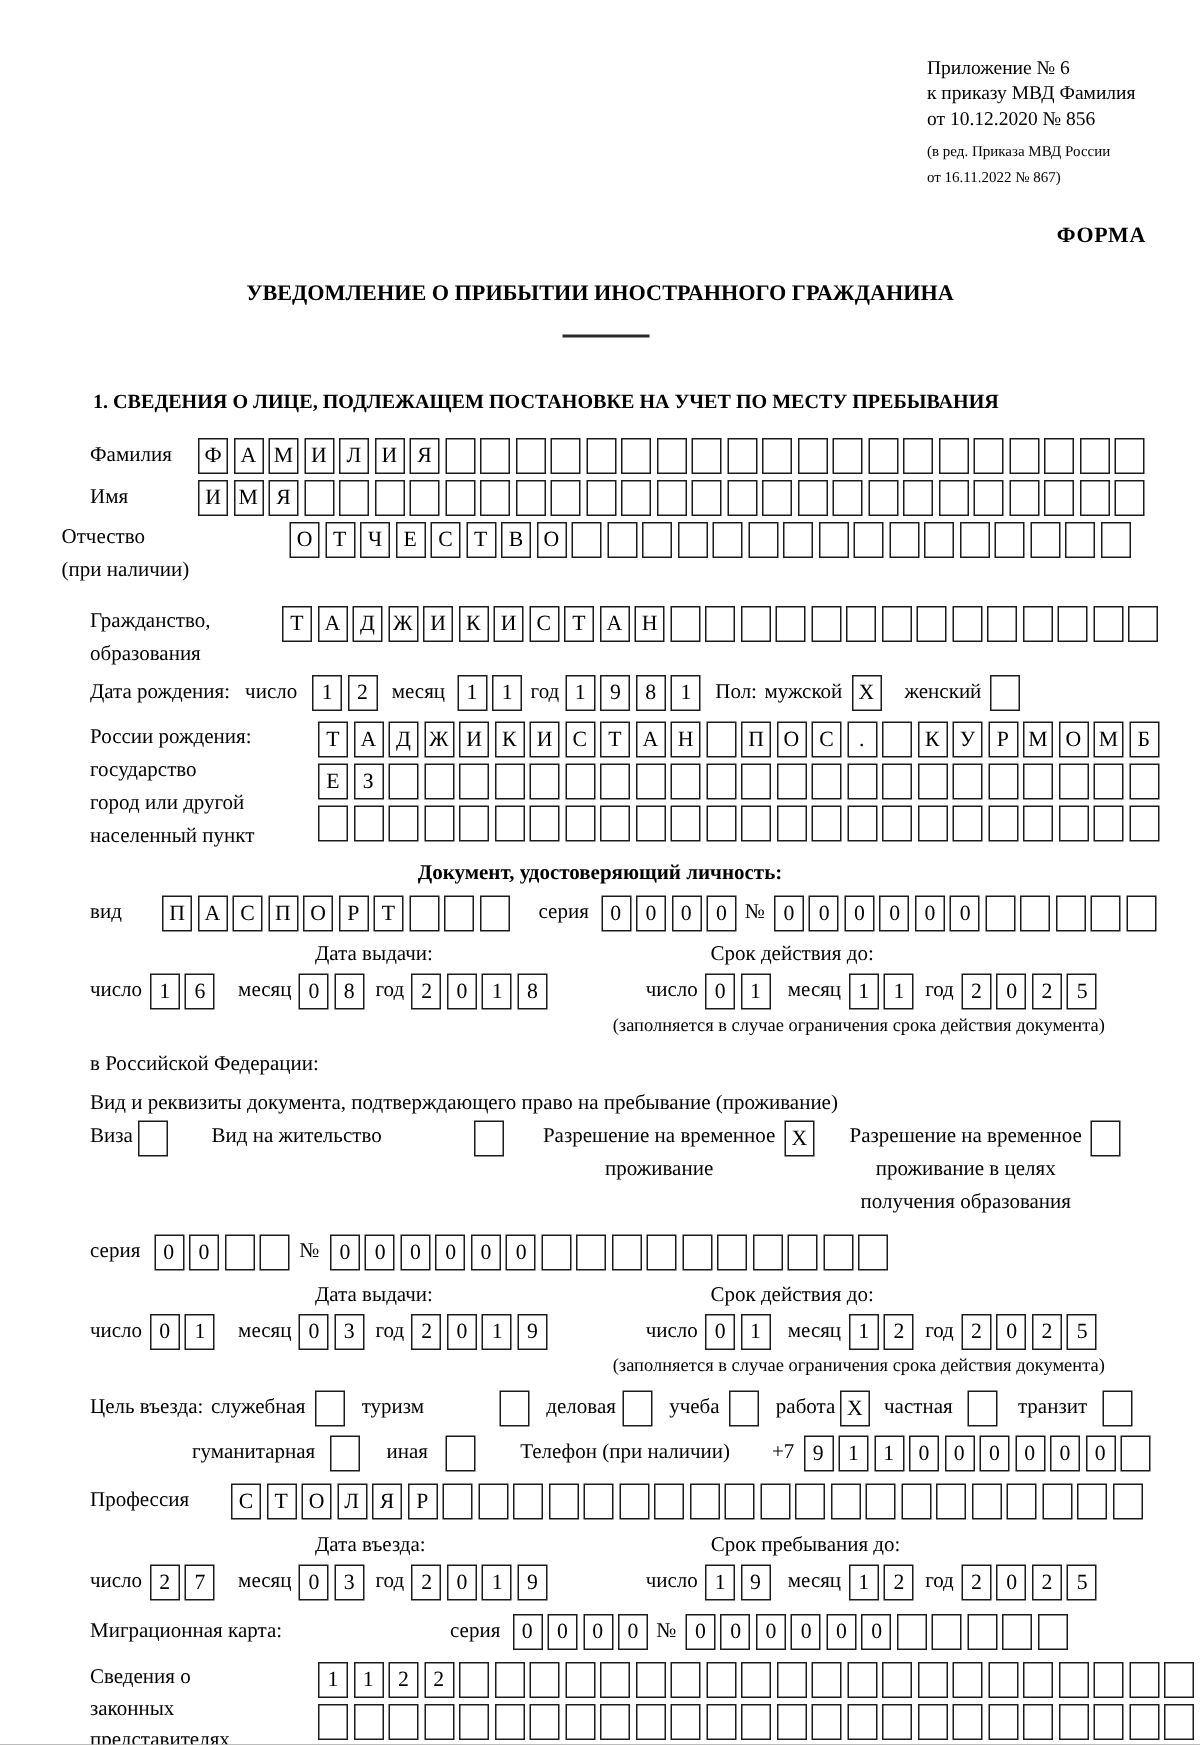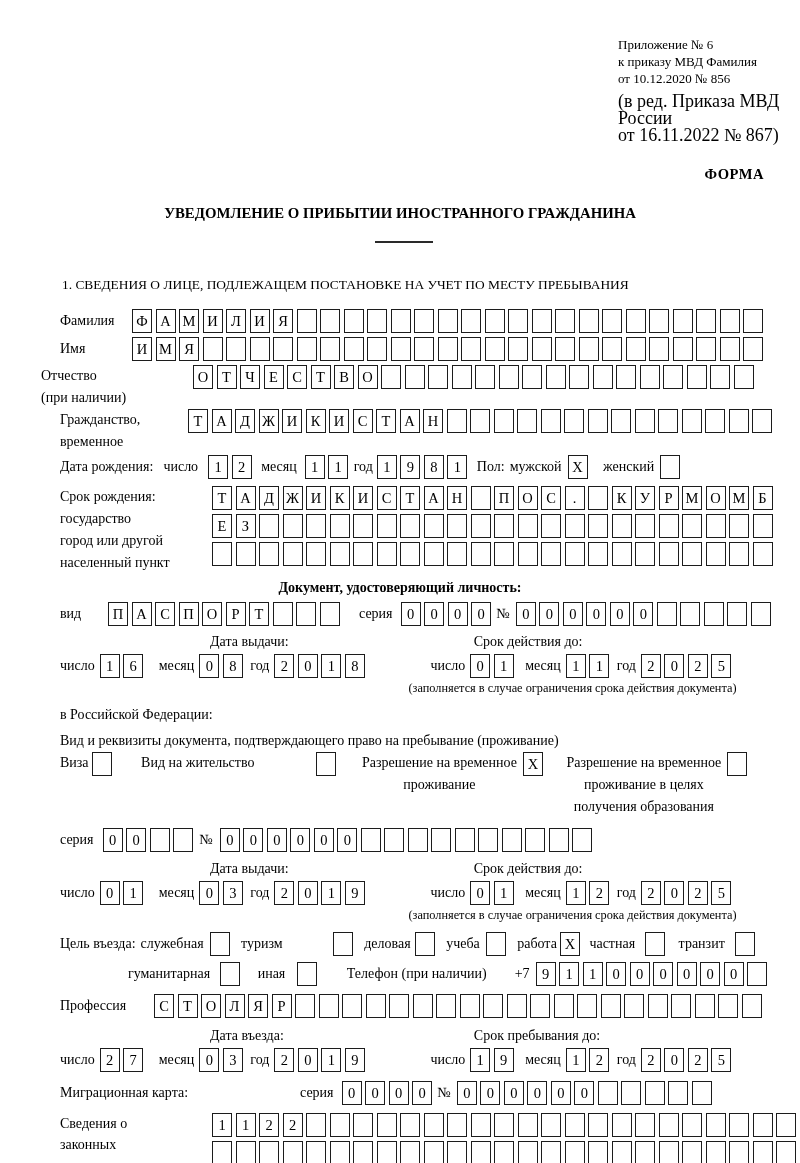--- a/index.html
+++ b/index.html
@@ -2,25 +2,25 @@
 <html><head>
 <meta charset="utf-8">
 <style>
   html,body { margin:0; padding:0; background:#888; }
   .page {
     width:800px; height:1163px; background:#ffffff; color:#000;
     font-family:"Liberation Serif","DejaVu Serif",serif;
     position:relative; overflow:hidden; margin:0 auto;
   }
   .appendix { margin:36px 0 0 618px; font-size:13px; line-height:17px; }
-  .amendment { margin:6px 0 0 618px; font-size:18px; line-height:17px; }
+  .amendment { margin:6px 0 0 618px; font-size:10px; line-height:17px; }
   .forma { text-align:right; padding-right:36px; margin-top:22px; font-weight:bold; font-size:14.6px; letter-spacing:.5px; }
   .title { margin-top:18px; text-align:center; font-weight:bold; font-size:14.8px; line-height:25px; }
   .uline { display:inline-block; width:58px; height:13px; border-bottom:2.5px solid #2a2a2a; margin-left:8px; }
-  .sec1 { margin:26px 0 16px 62px; font-weight:normal; font-size:13.4px; }
+  .sec1 { margin:26px 0 16px 62px; font-weight:bold; font-size:13.4px; }
 
   .frow { display:flex; align-items:flex-start; padding-left:60px; font-size:14px; margin-bottom:4px; }
   .lbl { line-height:24px; flex:none; }
   .lbl2 { line-height:22px; flex:none; }
   .cells { display:inline-flex; flex:none; }
   .cell {
     width:20px; height:24px; box-sizing:border-box; border:1.8px solid #1c1c1c;
     margin-right:3.5px; display:flex; align-items:center; justify-content:center;
     font-size:14.5px; flex:none; background:#fff;
   }
@@ -118,21 +118,21 @@
         <span class="cell"></span>
         <span class="cell"></span>
         <span class="cell"></span>
         <span class="cell"></span>
         <span class="cell"></span>
         <span class="cell"></span>
         <span class="cell"></span>
       </span>
   </div>
 
-  <div class="frow" style="margin-bottom:0;padding-left:41px;">
+  <div class="frow" style="margin-bottom:12px;padding-left:41px;">
     <span class="lbl2 w147">
       <span>Отчество</span><br>
       <span>(при наличии)</span>
     </span>
     <span class="cells">
         <span class="cell">О</span>
         <span class="cell">Т</span>
         <span class="cell">Ч</span>
         <span class="cell">Е</span>
         <span class="cell">С</span>
@@ -154,21 +154,21 @@
         <span class="cell"></span>
         <span class="cell"></span>
         <span class="cell"></span>
         <span class="cell"></span>
       </span>
   </div>
 
   <div class="frow" style="margin-bottom:2px;">
     <span class="lbl2 w124">
       <span>Гражданство,</span><br>
-      <span>временное</span>
+      <span>образования</span>
     </span>
     <span class="cells">
         <span class="cell">Т</span>
         <span class="cell">А</span>
         <span class="cell">Д</span>
         <span class="cell">Ж</span>
         <span class="cell">И</span>
         <span class="cell">К</span>
         <span class="cell">И</span>
         <span class="cell">С</span>
@@ -217,21 +217,21 @@
         <span class="cell">X</span>
       </span>
     <span class="lbl" style="margin-left:12px;">женский</span>
     <span class="cells cb">
         <span class="cell"></span>
       </span>
   </div>
 
   <div class="frow" style="margin-bottom:2px;">
     <span class="lbl2 w147">
-      <span>Срок рождения:</span><br>
+      <span>России рождения:</span><br>
       <span>государство</span><br>
       <span>город или другой</span><br>
       <span>населенный пункт</span>
     </span>
     <span class="stack">
       <span class="cells">
           <span class="cell">Т</span>
           <span class="cell">А</span>
           <span class="cell">Д</span>
           <span class="cell">Ж</span>

